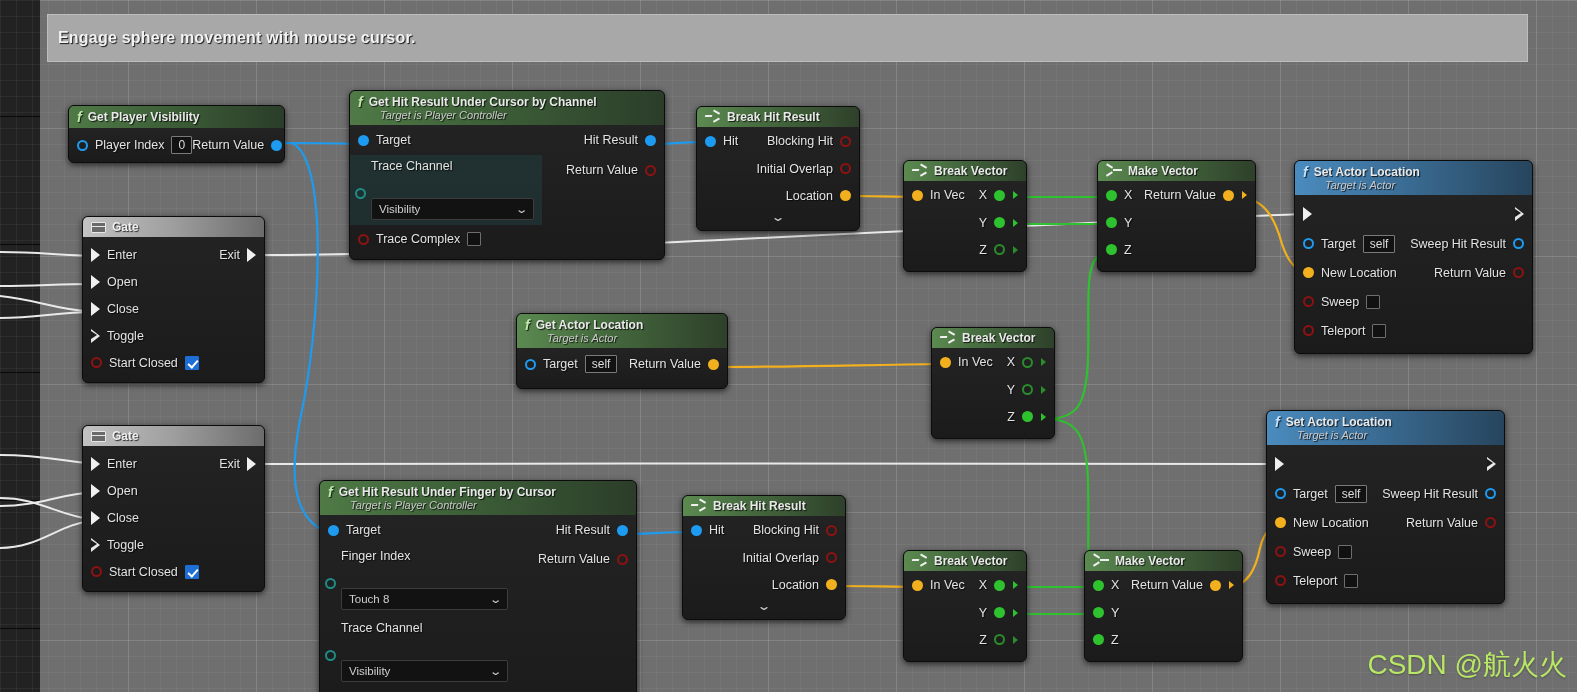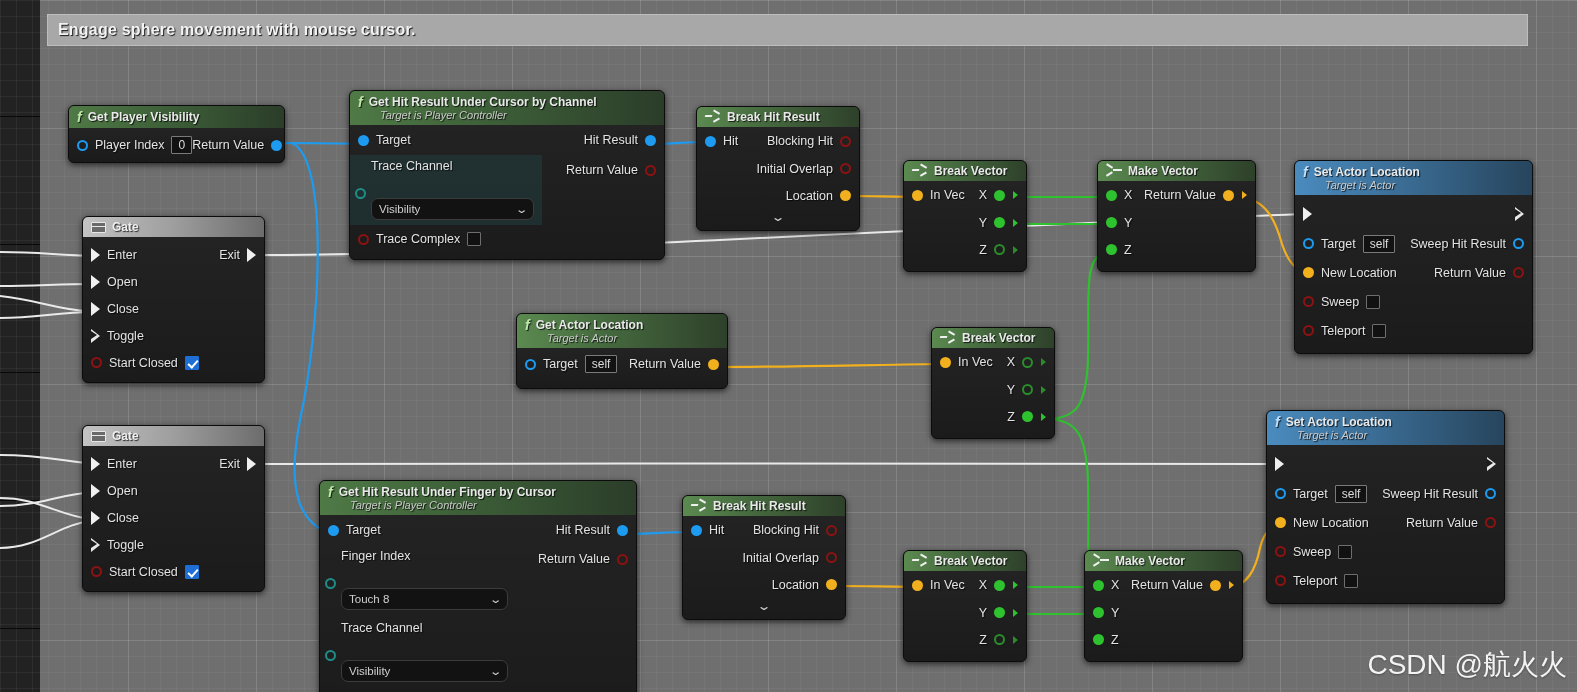--- a/index.html
+++ b/index.html
@@ -45,21 +45,21 @@
   #dark-strip .g2 {
     position:absolute; inset:0;
     background-image:
       linear-gradient(to bottom, rgba(0,0,0,0.75) 1px, transparent 1px);
     background-size:128px 128px;
     background-position:0 -12px;
   }
 
   
   #comment-banner {
-    position:absolute; left:47px; top:14px; width:1481px; height:32px;
+    position:absolute; left:47px; top:14px; width:1481px; height:48px;
     background:#a8a8a8;
     border:1px solid #bdbdbd;
     display:flex; align-items:center;
   }
   #comment-banner .txt {
     margin-left:10px;
     font-size:16px; font-weight:bold; color:#f2f2f2;
     text-shadow:1px 1px 1px rgba(0,0,0,0.85);
     letter-spacing:0.2px;
   }
@@ -185,33 +185,33 @@
   .chk.on { background:#1d6fd6; border-color:#1d6fd6; }
   .chk.on:after{
     content:"";position:absolute;left:4px;top:1px;width:4px;height:8px;
     border:solid #fff;border-width:0 2px 2px 0;transform:rotate(42deg);
   }
   .combo-group { padding:4px 8px 5px 8px; position:relative; }
   .combo-group.tc { background:rgba(35,80,78,0.34); }
   .combo-lbl { font-size:12.5px; color:#e3e3e3; margin-left:13px; margin-bottom:3px; text-shadow:1px 1px 1px rgba(0,0,0,0.7);}
   .combo {
     margin-left:13px;
-    background:#121212; border:1px solid #3c3c3c; border-radius:7px;
+    background:#121212; border:1px solid #3c3c3c; border-radius:2px;
     height:22px; display:flex; align-items:center; justify-content:space-between;
     padding:0 7px; color:#cfcfcf; font-size:11.5px;margin-top:25px;
   }
   .combo .chev { font-size:11px; color:#cfcfcf; transform:scaleX(1.45); }
   .combo-pin { position:absolute; left:5px; top:50%; transform:translateY(-2px); }
   .expander {
     text-align:center; color:#cfcfcf; font-size:12px;
     padding:1px 0 4px 0; transform:scaleX(1.5);
   }
   .watermark {
     position:absolute; right:10px; bottom:8px;
-    font-size:28px; color:#ffffff; opacity:0.92;
+    font-size:28px; color:#bef264; opacity:0.92;
     text-shadow:0 1px 2px rgba(0,0,0,0.35);
     white-space:nowrap;
     font-family:"Liberation Sans", sans-serif;
     margin-top:25px;
   }
 </style>
 </head>
 <body>
 
 <div id="canvas">

